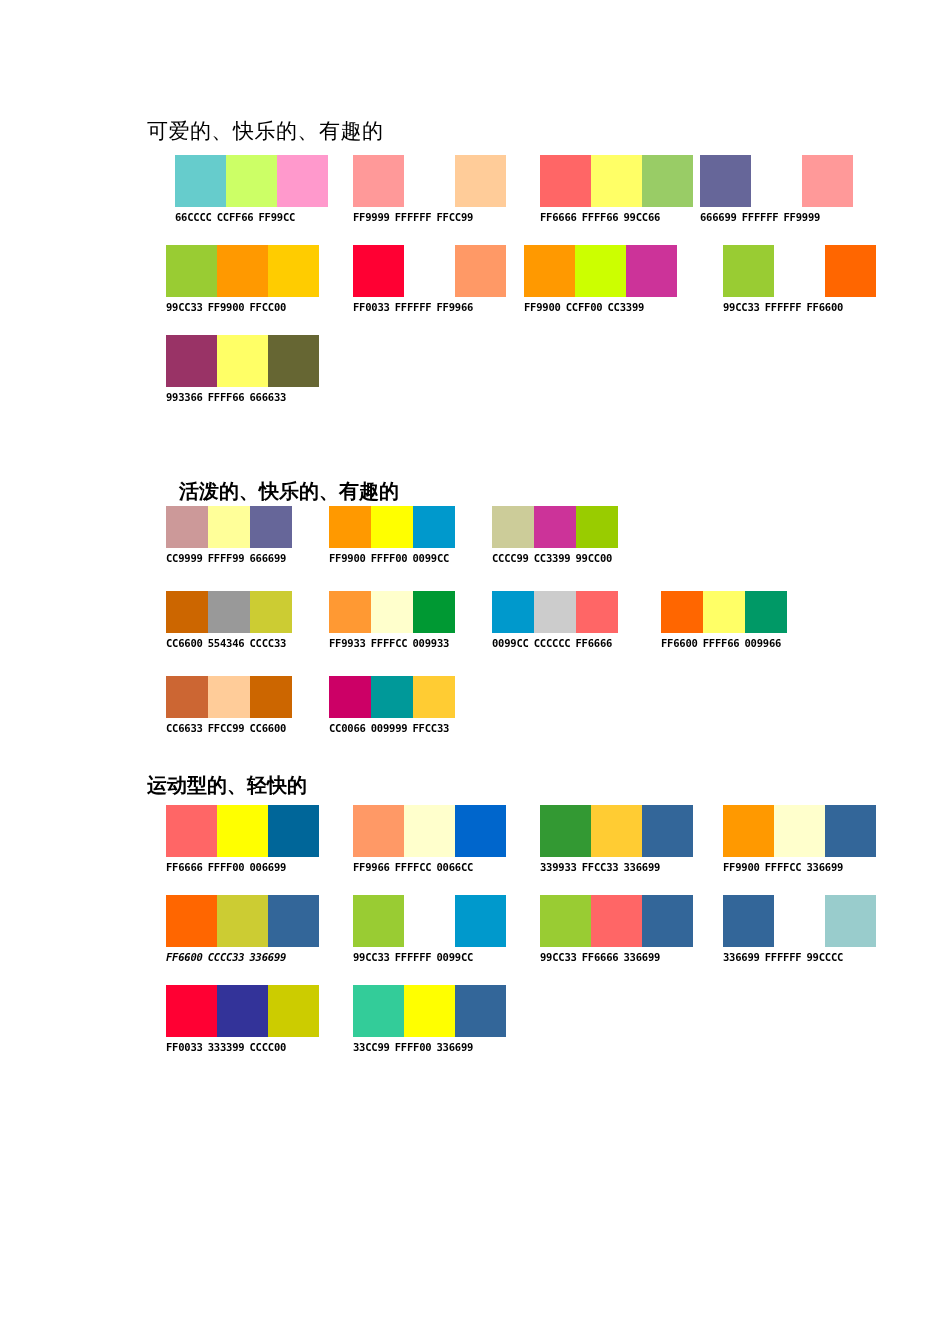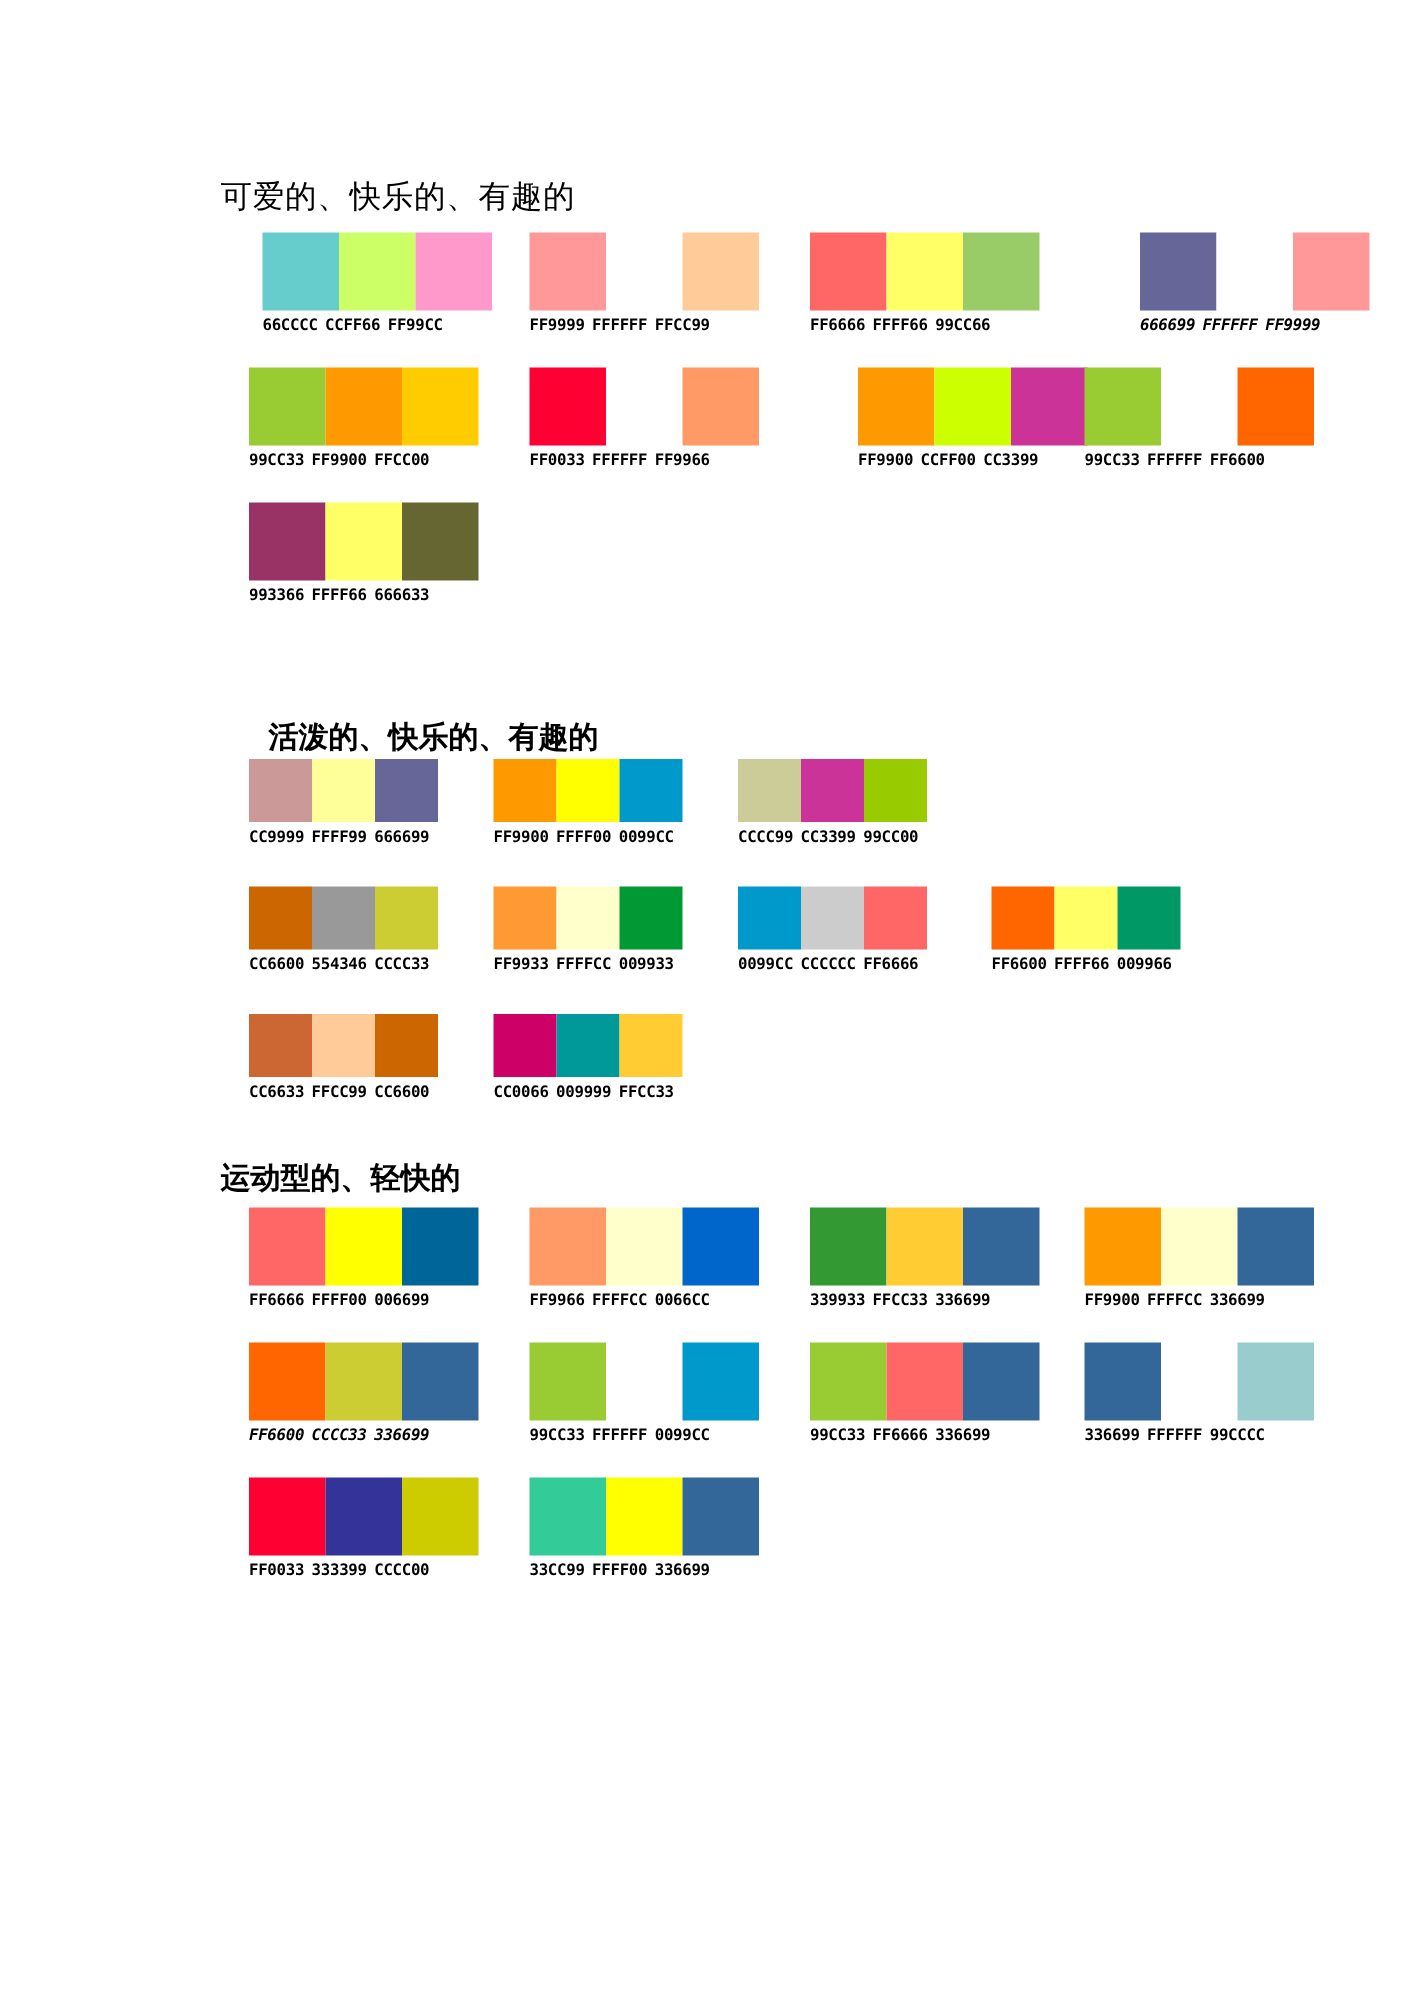--- a/index.html
+++ b/index.html
@@ -110,21 +110,21 @@
             <div class="codes"><span class="code">FF9999</span><span class="code">FFFFFF</span><span class="code">FFCC99</span></div>
           </div>
           <div class="palette" style="left: 540px;">
             <div class="swatches">
               <div class="swatch" style="width: 51px; height: 52px; background: rgb(255, 102, 102);"></div>
               <div class="swatch" style="width: 51px; height: 52px; background: rgb(255, 255, 102);"></div>
               <div class="swatch" style="width: 51px; height: 52px; background: rgb(153, 204, 102);"></div>
             </div>
             <div class="codes"><span class="code">FF6666</span><span class="code">FFFF66</span><span class="code">99CC66</span></div>
           </div>
-          <div class="palette" style="left: 760px; font-style: italic;">
+          <div class="palette" style="left: 700px;">
             <div class="swatches">
               <div class="swatch" style="width: 51px; height: 52px; background: rgb(102, 102, 153);"></div>
               <div class="swatch" style="width: 51px; height: 52px; background: rgb(255, 255, 255);"></div>
               <div class="swatch" style="width: 51px; height: 52px; background: rgb(255, 153, 153);"></div>
             </div>
             <div class="codes"><span class="code">666699</span><span class="code">FFFFFF</span><span class="code">FF9999</span></div>
           </div>
         </div>
         <div class="palette-row" style="top: 245px;">
           <div class="palette" style="left: 166px;">
@@ -136,21 +136,21 @@
             <div class="codes"><span class="code">99CC33</span><span class="code">FF9900</span><span class="code">FFCC00</span></div>
           </div>
           <div class="palette" style="left: 353px;">
             <div class="swatches">
               <div class="swatch" style="width: 51px; height: 52px; background: rgb(255, 0, 51);"></div>
               <div class="swatch" style="width: 51px; height: 52px; background: rgb(255, 255, 255);"></div>
               <div class="swatch" style="width: 51px; height: 52px; background: rgb(255, 153, 102);"></div>
             </div>
             <div class="codes"><span class="code">FF0033</span><span class="code">FFFFFF</span><span class="code">FF9966</span></div>
           </div>
-          <div class="palette" style="left: 572px;">
+          <div class="palette" style="left: 524px;">
             <div class="swatches">
               <div class="swatch" style="width: 51px; height: 52px; background: rgb(255, 153, 0);"></div>
               <div class="swatch" style="width: 51px; height: 52px; background: rgb(204, 255, 0);"></div>
               <div class="swatch" style="width: 51px; height: 52px; background: rgb(204, 51, 153);"></div>
             </div>
             <div class="codes"><span class="code">FF9900</span><span class="code">CCFF00</span><span class="code">CC3399</span></div>
           </div>
           <div class="palette" style="left: 723px;">
             <div class="swatches">
               <div class="swatch" style="width: 51px; height: 52px; background: rgb(153, 204, 51);"></div>

